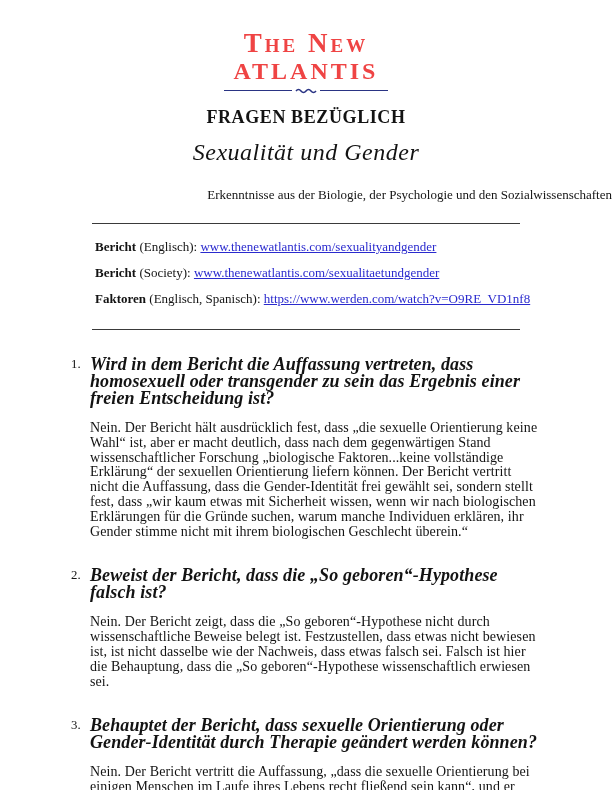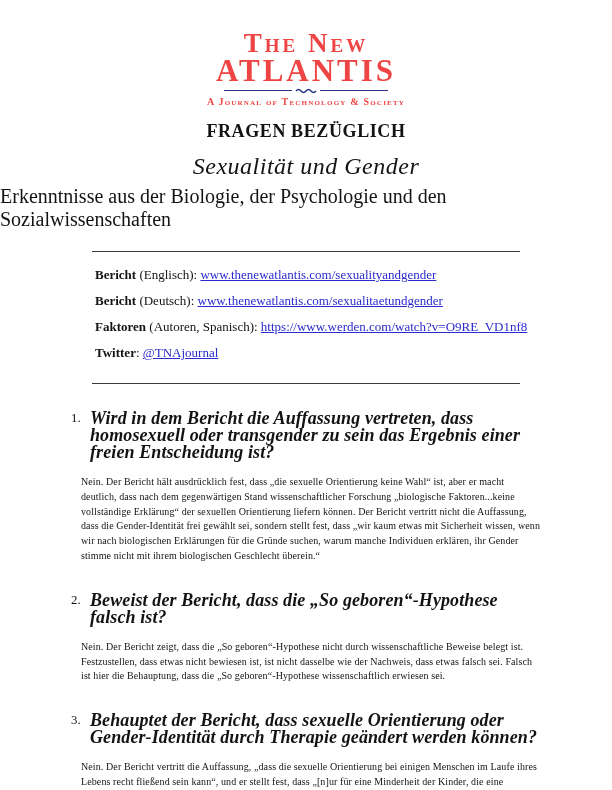--- a/index.html
+++ b/index.html
@@ -24,21 +24,21 @@
   }
   .logo-line1 {
     font-variant: small-caps;
     font-weight: 700;
     font-size: 27px;
     line-height: 26px;
     letter-spacing: 3px;
   }
   .logo-line2 {
     font-weight: 700;
-    font-size: 31px;
+    font-size: 24px;
     line-height: 30px;
     letter-spacing: 3px;
   }
   .logo-separator {
     width: 164px;
     margin: 1px auto 2px auto;
     display: flex;
     align-items: center;
     gap: 3px;
   }
@@ -66,23 +66,23 @@
   }
   .doc-title {
     margin-top: 11px;
     text-align: center;
     font-size: 24px;
     font-weight: 400;
     letter-spacing: 0.5px;
     font-style: italic;
   }
   .doc-subtitle {
-    margin-top: 5px;
-    text-align: left;
-    font-size: 20px;
+    margin-top: 21px;
+    text-align: right;
+    font-size: 13px;
   }
 
   
   .hrule {
     width: 428px;
     margin: 0 auto;
     border: none;
     border-top: 1.6px solid #3a3a3a;
   }
   .hrule.first { margin-top: 20px; }
@@ -126,22 +126,22 @@
   .q-text {
     flex: 1;
     font-style: italic;
     font-weight: 700;
     font-size: 18px;
     line-height: 17px;
     letter-spacing: 0.1px;
   }
   .a-text {
     margin-top: 14px;
-    margin-left: 10px;
-    font-size: 10px;
+    margin-left: 19px;
+    font-size: 14px;
     line-height: 14.8px;
     letter-spacing: 0.1px;
   }
 </style>
 </head>
 <body>
 
 <div class="page">
 
   <div class="logo">
@@ -149,46 +149,42 @@
     <div class="logo-line2">ATLANTIS</div>
     <div class="logo-separator">
       <span class="rule"></span>
       <span style="display:inline-flex;">
         <svg width="22" height="7" viewBox="0 0 22 7">
           <path d="M1 4 Q3.5 1 6 4 T11 4 T16 4 T21 4" stroke="#2a3484" stroke-width="1.6" fill="none"></path>
         </svg>
       </span>
       <span class="rule"></span>
     </div>
-    <div class="logo-tagline">A Journal of Technology &amp; Society</div>
   </div>
 
   <div class="kicker">FRAGEN BEZÜGLICH</div>
   <div class="doc-title">Sexualität und Gender</div>
   <div class="doc-subtitle">Erkenntnisse aus der Biologie, der Psychologie und den Sozialwissenschaften</div>
 
   <hr class="hrule first">
 
   <div class="links-block">
 
     <div class="link-row">
       <span class="lbl">Bericht</span><span> (Englisch): </span><a class="url">www.thenewatlantis.com/sexualityandgender</a>
     </div>
 
     <div class="link-row">
-      <span class="lbl">Bericht</span><span> (Deutsch): </span><a class="url">www.thenewatlantis.com/sexualitaetundgender</a>
+      <span class="lbl">Bericht</span><span> (Society): </span><a class="url">www.thenewatlantis.com/sexualitaetundgender</a>
     </div>
 
     <div class="link-row">
-      <span class="lbl">Faktoren</span><span> (Autoren, Spanisch): </span><a class="url">https://www.werden.com/watch?v=O9RE_VD1nf8</a>
-    </div>
-
-    <div class="link-row">
-      <span class="lbl">Twitter</span><span>: </span><a class="url">@TNAjournal</a>
-    </div>
+      <span class="lbl">Faktoren</span><span> (Englisch, Spanisch): </span><a class="url">https://www.werden.com/watch?v=O9RE_VD1nf8</a>
+    </div>
+
 
   </div>
 
   <hr class="hrule second">
 
   <div class="qa-section">
 
     <div class="qa-item">
       <div class="q-row">
         <span class="q-num">1.</span>

